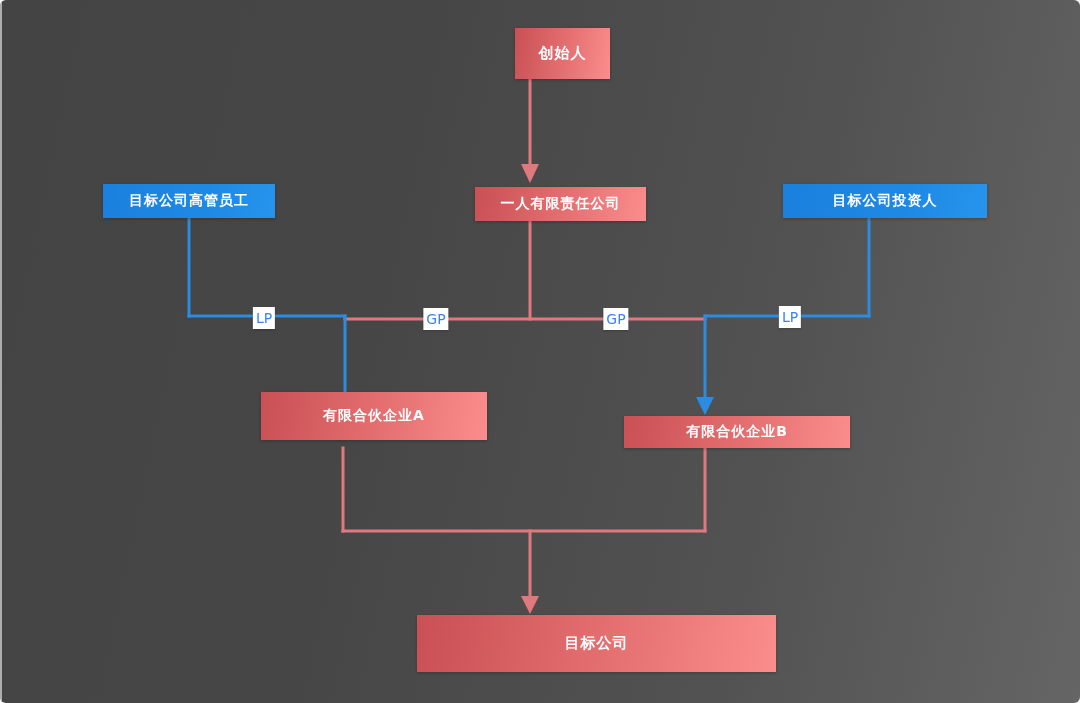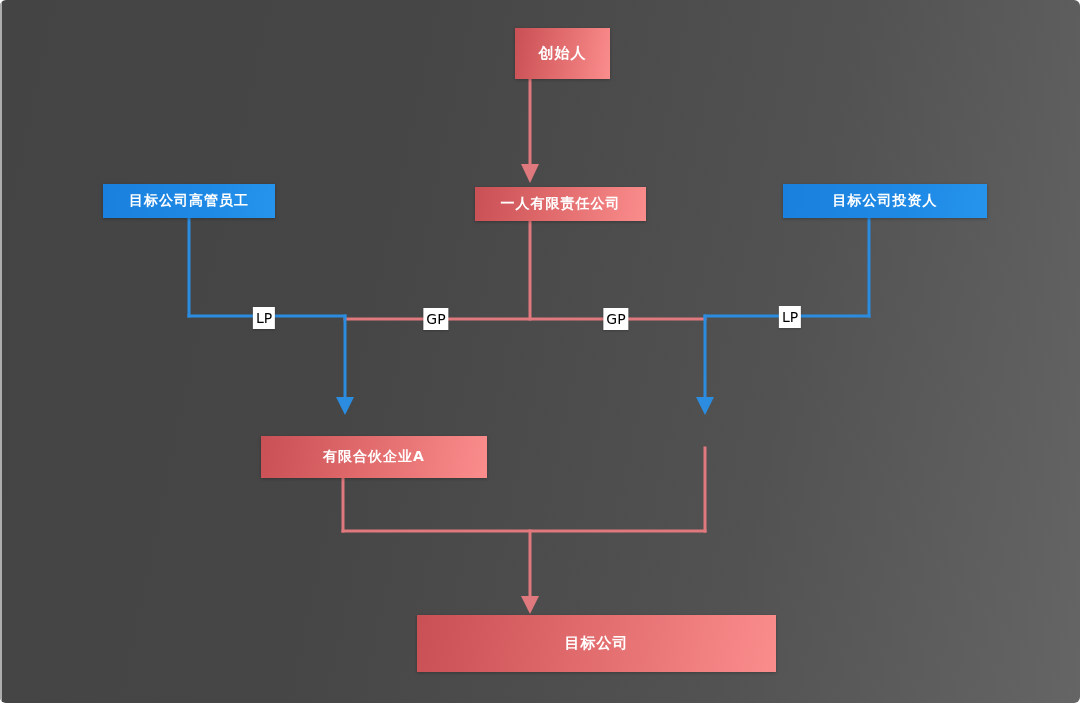--- a/index.html
+++ b/index.html
@@ -45,28 +45,28 @@
     letter-spacing: 1px;
     box-shadow: 0 1px 3px rgba(0,0,0,0.25);
     white-space: nowrap;
   }
   .node-red { background: linear-gradient(100deg, #c95055 0%, #e06a6c 45%, #fb8d8d 100%); margin-left: 32px; }
   .node-blue { background: linear-gradient(100deg, #1a80dd 0%, #1e89e5 60%, #2694ec 100%); justify-content: center; }
   .node-founder     { left: 483px; top: 28px;  width: 95px;  height: 51px; font-size: 15px; }
   .node-executives  { left: 103px; top: 184px; width: 172px; height: 34px; }
   .node-spv         { left: 443px; top: 187px; width: 171px; height: 34px; }
   .node-investors   { left: 783px; top: 184px; width: 204px; height: 34px; }
-  .node-pa          { left: 229px; top: 436px; width: 226px; height: 42px; justify-content: center; }
+  .node-pa          { left: 229px; top: 392px; width: 226px; height: 48px; justify-content: center; }
   .node-pb          { left: 592px; top: 416px; width: 226px; height: 32px; }
   .node-target      { left: 385px; top: 615px; width: 359px; height: 57px; font-size: 15px; }
   .edge-label {
     position: absolute;
     transform: translate(-50%, -50%);
     background: #ffffff;
-    color: #000000;
+    color: #3b82f6;
     font-size: 14px;
     font-weight: normal;
     line-height: 1;
     padding: 4px 3px;
     box-shadow: 0 1px 2px rgba(0,0,0,0.2);
   }
   .label-lp-left  { left: 264px; top: 318px; }
   .label-gp-left  { left: 436px; top: 319px; }
   .label-gp-right { left: 616px; top: 319px; }
   .label-lp-right { left: 790px; top: 317px; }
@@ -111,20 +111,23 @@
   </div>
   <div class="node node-red node-spv">
     <span>一人有限责任公司</span>
   </div>
   <div class="node node-blue node-investors">
     <span>目标公司投资人</span>
   </div>
   <div class="node node-red node-pa">
     <span>有限合伙企业A</span>
   </div>
+  <div class="node node-red node-pb">
+    <span>有限合伙企业B</span>
+  </div>
   <div class="node node-red node-target">
     <span>目标公司</span>
   </div>
 
   <div class="edge-label label-lp-left">LP</div>
   <div class="edge-label label-gp-left">GP</div>
   <div class="edge-label label-gp-right">GP</div>
   <div class="edge-label label-lp-right">LP</div>
 </div>
 

